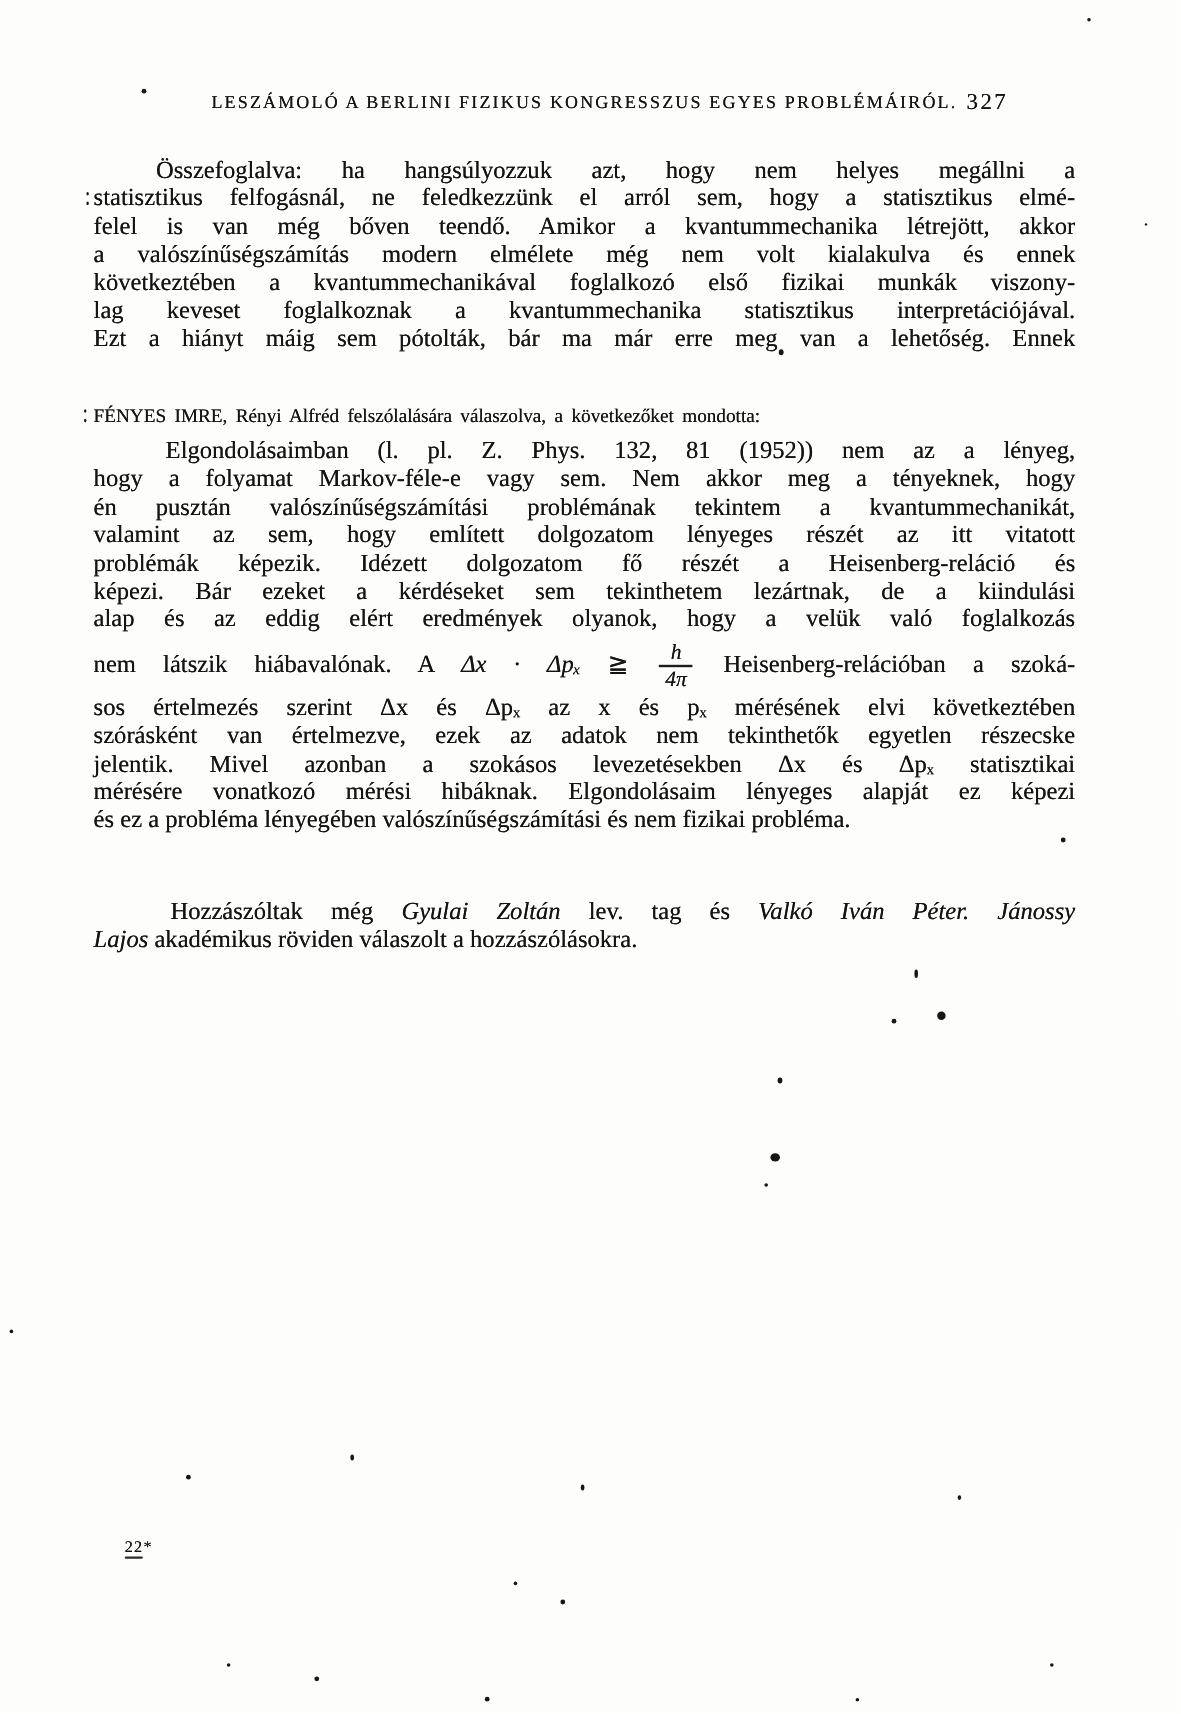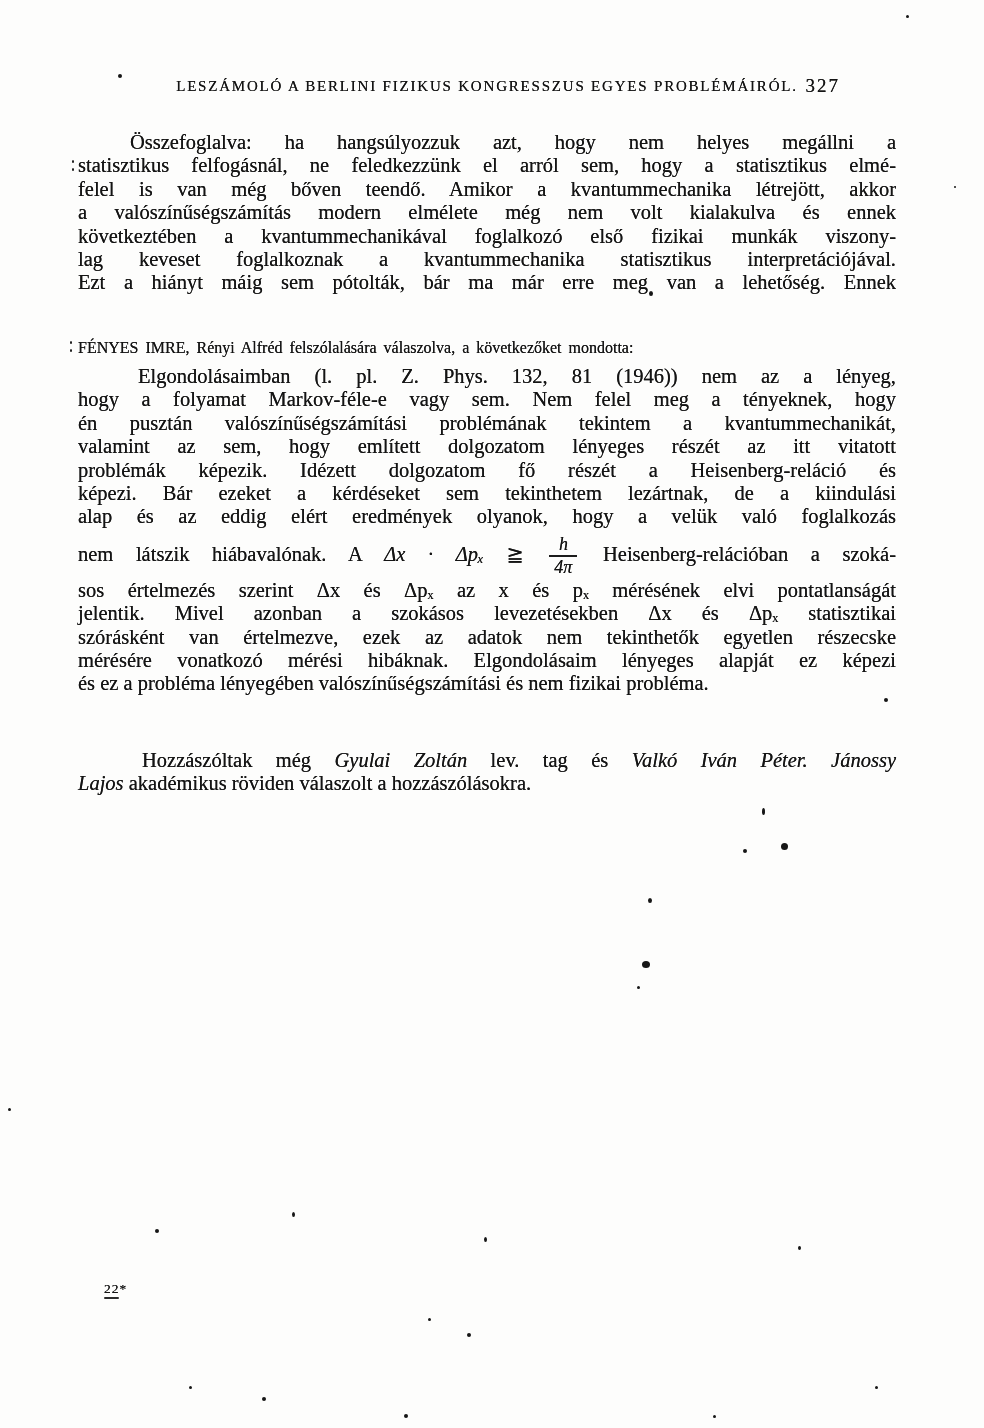--- a/index.html
+++ b/index.html
@@ -71,43 +71,43 @@
     <div class="line">felel is van még bőven teendő. Amikor a kvantummechanika létrejött, akkor</div>
     <div class="line">a valószínűségszámítás modern elmélete még nem volt kialakulva és ennek</div>
     <div class="line">következtében a kvantummechanikával foglalkozó első fizikai munkák viszony-</div>
     <div class="line">lag keveset foglalkoznak a kvantummechanika statisztikus interpretációjával.</div>
     <div class="line">Ezt a hiányt máig sem pótolták, bár ma már erre meg van a lehetőség. Ennek</div>
   </section>
 
   <div class="speaker ink">FÉNYES IMRE, Rényi Alfréd felszólalására válaszolva, a következőket mondotta:</div>
 
   <section class="para para2 ink">
-    <div class="line lineStart2">Elgondolásaimban (l. pl. Z. Phys. 132, 81 (1946)) nem az a lényeg,</div>
-    <div class="line">hogy a folyamat Markov-féle-e vagy sem. Nem felel meg a tényeknek, hogy</div>
+    <div class="line lineStart2">Elgondolásaimban (l. pl. Z. Phys. 132, 81 (1952)) nem az a lényeg,</div>
+    <div class="line">hogy a folyamat Markov-féle-e vagy sem. Nem akkor meg a tényeknek, hogy</div>
     <div class="line">én pusztán valószínűségszámítási problémának tekintem a kvantummechanikát,</div>
     <div class="line">valamint az sem, hogy említett dolgozatom lényeges részét az itt vitatott</div>
     <div class="line">problémák képezik. Idézett dolgozatom fő részét a Heisenberg-reláció és</div>
     <div class="line">képezi. Bár ezeket a kérdéseket sem tekinthetem lezártnak, de a kiindulási</div>
     <div class="line">alap és az eddig elért eredmények olyanok, hogy a velük való foglalkozás</div>
 
     <div class="line formula">
       <span>nem látszik hiábavalónak. A</span>
       <span class="math">Δx · Δpₓ</span>
       <span class="rel">≧</span>
       <span class="frac">
           <span class="num math">h</span>
           <span class="fbar"></span>
           <span class="den math">4π</span>
         </span>
       <span>Heisenberg-relációban a szoká-</span>
     </div>
 
-    <div class="line">sos értelmezés szerint Δx és Δpₓ az x és pₓ mérésének elvi pontatlanságát</div>
+    <div class="line">sos értelmezés szerint Δx és Δpₓ az x és pₓ mérésének elvi következtében</div>
+    <div class="line">szórásként van értelmezve, ezek az adatok nem tekinthetők egyetlen részecske</div>
     <div class="line">jelentik. Mivel azonban a szokásos levezetésekben Δx és Δpₓ statisztikai</div>
-    <div class="line">szórásként van értelmezve, ezek az adatok nem tekinthetők egyetlen részecske</div>
     <div class="line">mérésére vonatkozó mérési hibáknak. Elgondolásaim lényeges alapját ez képezi</div>
     <div class="line lineEnd">és ez a probléma lényegében valószínűségszámítási és nem fizikai probléma.</div>
   </section>
 
   <section class="para closing ink">
     <div class="line lineStart3">
       <span>Hozzászóltak még </span><span class="math">Gyulai Zoltán</span><span> lev. tag és </span><span class="math">Valkó Iván Péter. Jánossy</span>
     </div>
     <div class="line lineEnd">
       <span class="math">Lajos</span><span> akadémikus röviden válaszolt a hozzászólásokra.</span>

